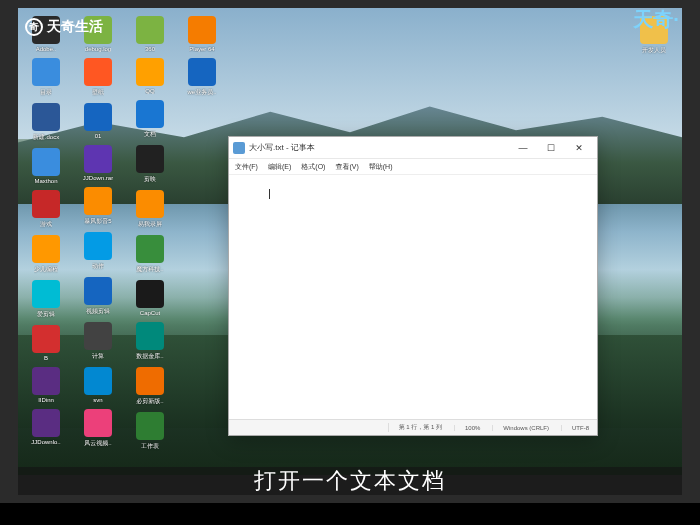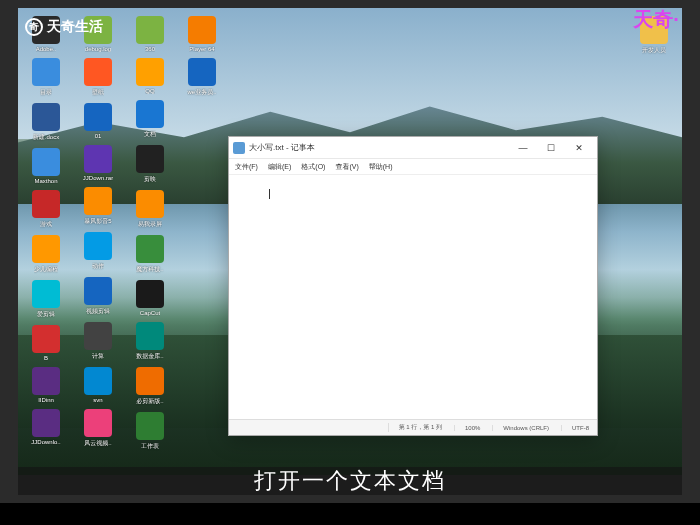--- a/index.html
+++ b/index.html
@@ -60,21 +60,21 @@
 .menu-item { font-size: 7px; color: #333; }
 .editor { flex: 1; background: #fff; padding: 8px; position: relative; }
 .cursor { position: absolute; top: 14px; left: 40px; width: 1px; height: 10px; background: #333; animation: blink 1s infinite; }
 @keyframes blink { 50% { opacity: 0; } }
 .statusbar { height: 16px; border-top: 1px solid #ddd; display: flex; justify-content: flex-end; align-items: center; gap: 12px; padding: 0 8px; font-size: 6px; color: #555; background: #f5f5f5; }
 .status-seg { border-left: 1px solid #ddd; padding-left: 10px; }
 
 
 .watermark-left { position: absolute; top: 18px; left: 25px; display: flex; align-items: center; gap: 4px; color: #fff; font-size: 14px; font-weight: bold; z-index: 20; }
 .watermark-left .logo { width: 18px; height: 18px; border: 2px solid #fff; border-radius: 50%; display: flex; align-items: center; justify-content: center; font-size: 10px; }
-.watermark-right { position: absolute; top: 6px; right: 20px; color: #d946ef; font-size: 20px; font-weight: bold; z-index: 20; }
+.watermark-right { position: absolute; top: 6px; right: 20px; color: #7dd3fc; font-size: 20px; font-weight: bold; z-index: 20; }
 
 
 .subtitle-bar { position: absolute; bottom: 30px; left: 18px; right: 18px; height: 28px; background: rgba(20,20,20,.65); display: flex; align-items: center; justify-content: center; z-index: 15; }
 .subtitle-text { color: #fff; font-size: 22px; letter-spacing: 2px; }
 </style>
 </head>
 <body>
 
 <div class="monitor-bezel"></div>
 

